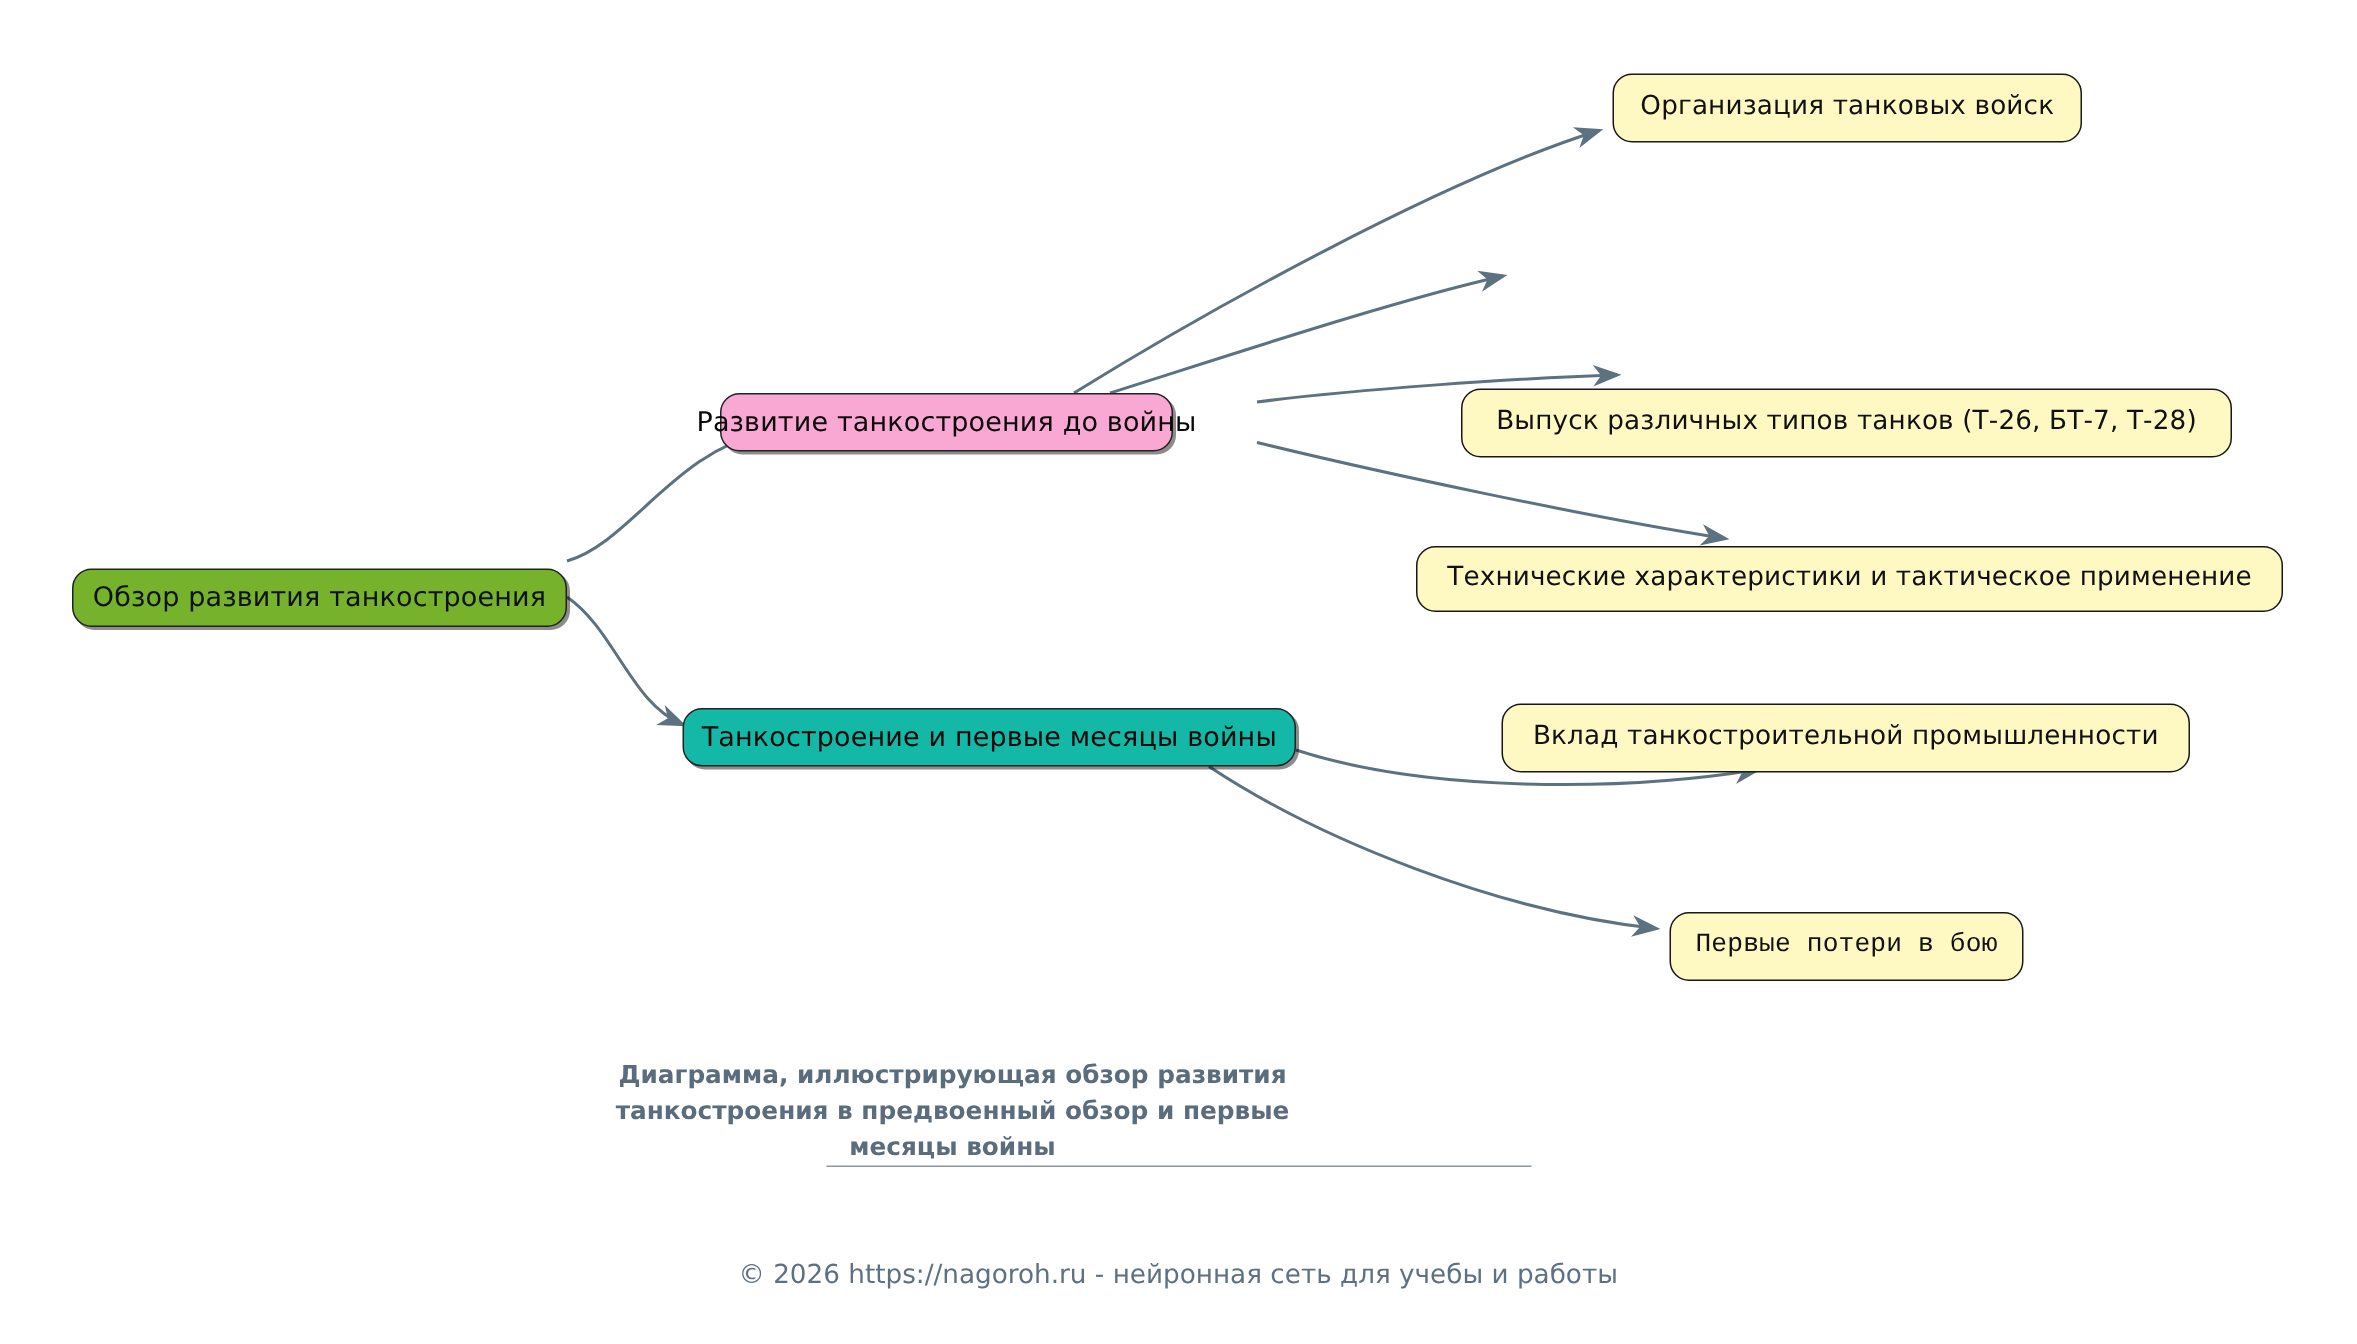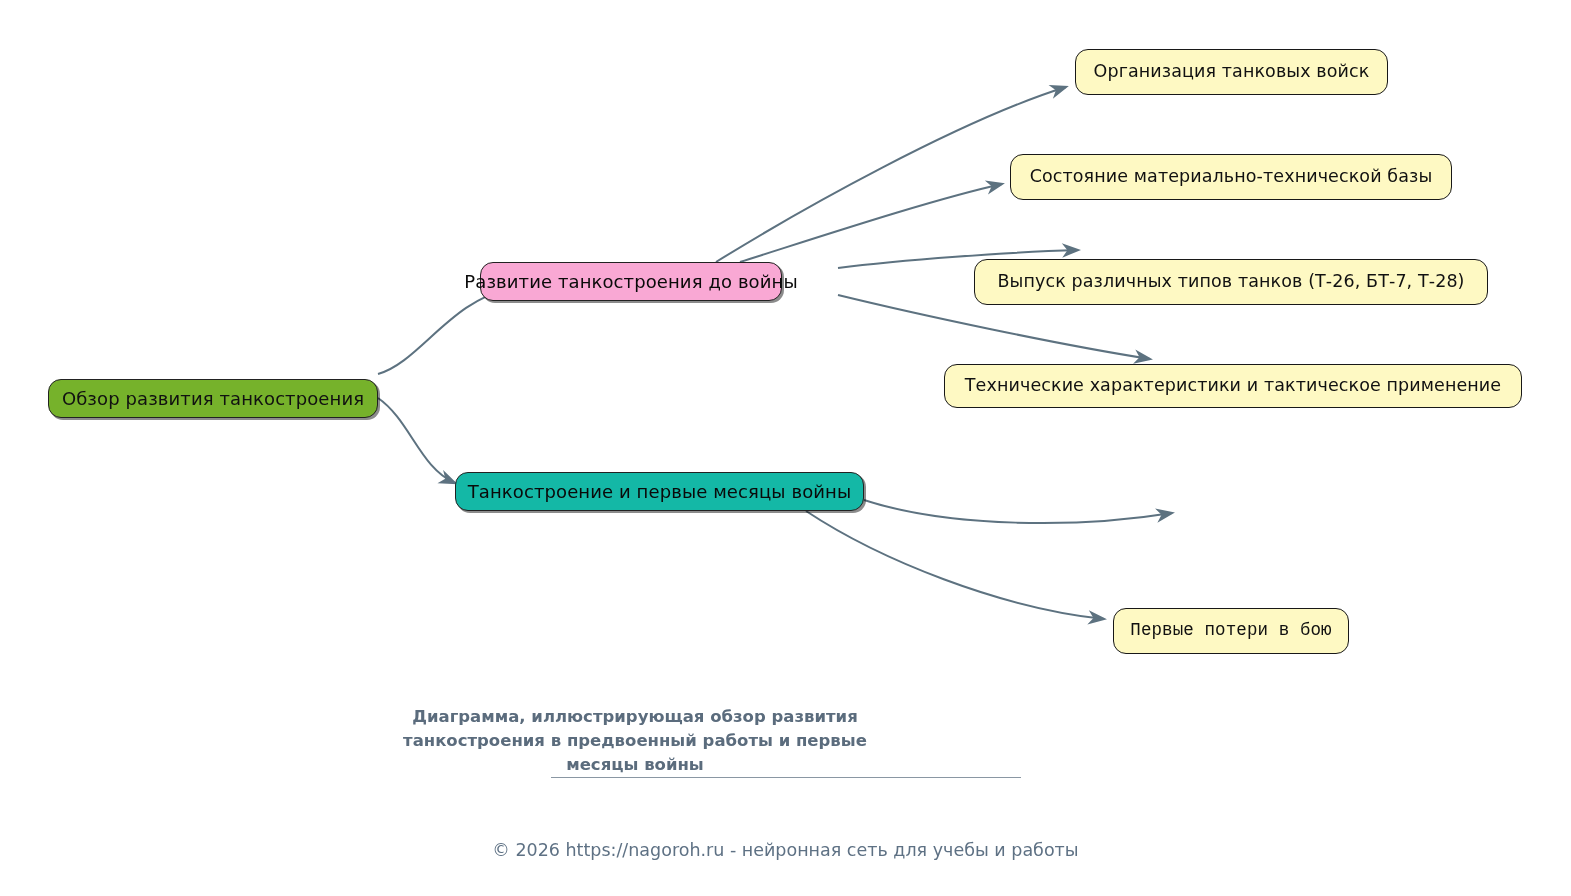--- a/index.html
+++ b/index.html
@@ -117,40 +117,40 @@
   </div>
 
   <div class="node branch" style="left: 455px; top: 472px; width: 409px; height: 39px; background: #14b8a6;">
     <span>Танкостроение и первые месяцы войны</span>
   </div>
 
   <div class="node leaf" style="left:1075px; top:49px; width:313px; height:46px;">
     <span>Организация танковых войск</span>
   </div>
 
-  <div class="node leaf" style="left:1010px; top:154px; width:442px; height:46px;">
-    <span>Состояние материально-технической базы</span>
-  </div>
 
   <div class="node leaf" style="left:974px; top:259px; width:514px; height:46px;">
     <span>Выпуск различных типов танков (Т-26, БТ-7, Т-28)</span>
   </div>
 
   <div class="node leaf" style="left:944px; top:364px; width:578px; height:44px;">
     <span>Технические характеристики и тактическое применение</span>
   </div>
 
+  <div class="node leaf" style="left:1001px; top:469px; width:459px; height:46px;">
+    <span>Вклад танкостроительной промышленности</span>
+  </div>
 
   <div class="node leaf" style="left:1113px; top:608px; width:236px; height:46px;font-family:Liberation Mono, monospace;">
     <span>Первые потери в бою</span>
   </div>
 
   <div class="caption" style="top:705px;">
     <span class="line">Диаграмма, иллюстрирующая обзор развития</span>
-    <span class="line">танкостроения в предвоенный работы и первые</span>
+    <span class="line">танкостроения в предвоенный обзор и первые</span>
     <span class="line">месяцы войны</span>
   </div>
 
   <div class="divider" style="left:551px; top:777px; width:470px;"></div>
 
   <div class="footer" style="top:840px;text-align:center;">
     <span>© 2026 https://nagoroh.ru - нейронная сеть для учебы и работы</span>
   </div>
 
 </div>

